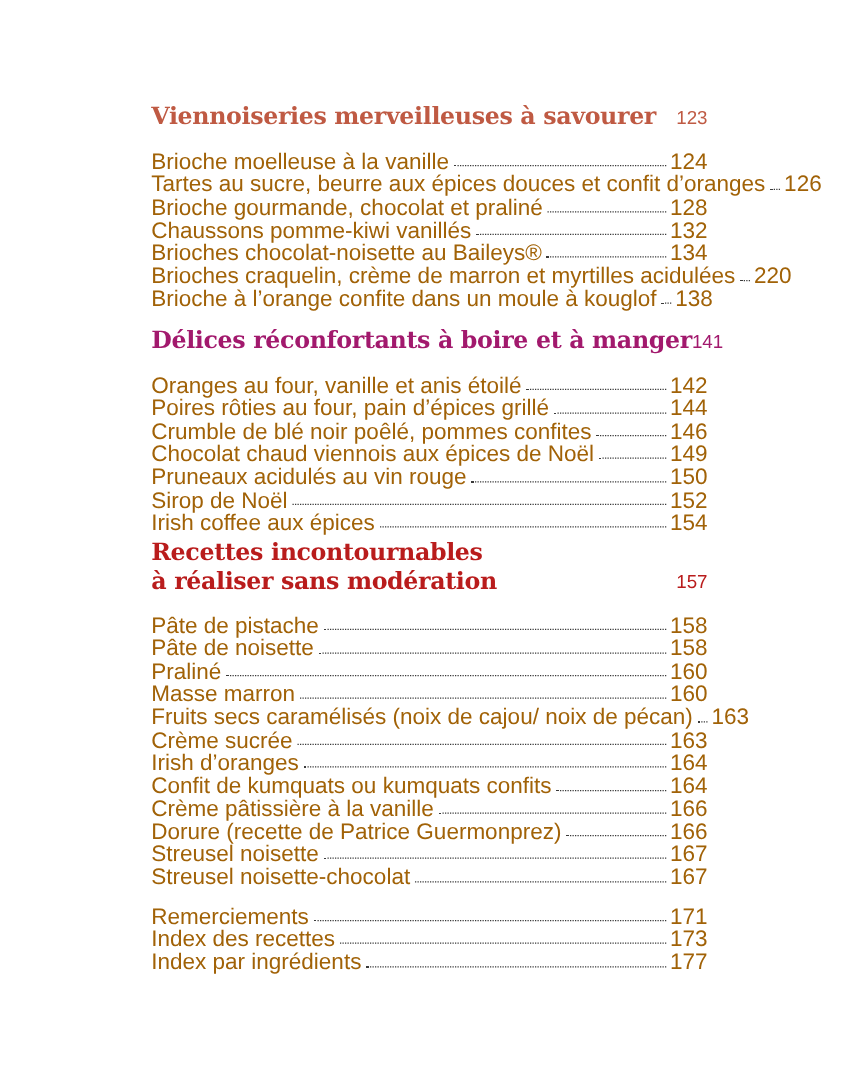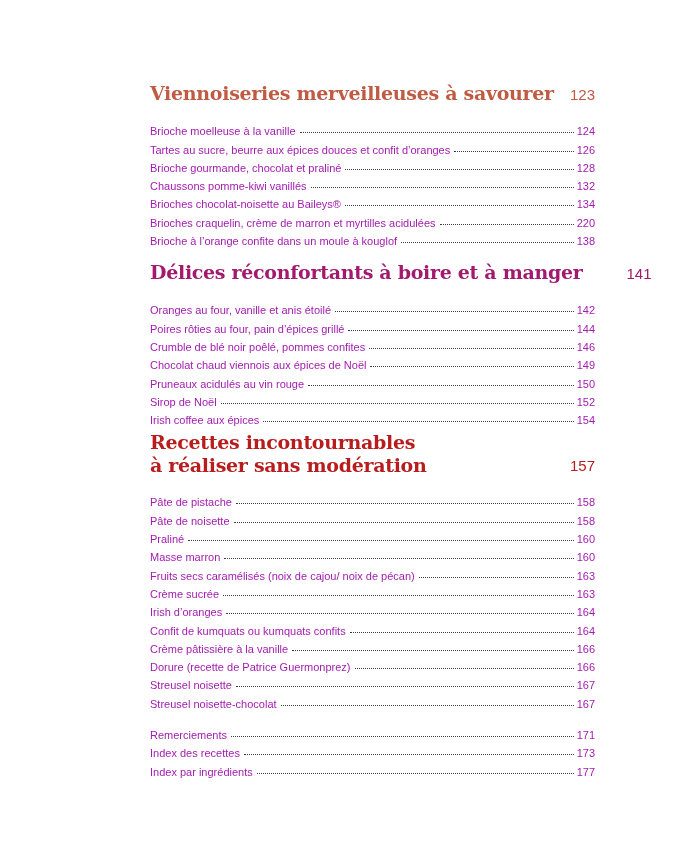--- a/index.html
+++ b/index.html
@@ -9,21 +9,20 @@
     position: relative;
     background: #ffffff;
     overflow: hidden;
     font-family: "Liberation Sans", sans-serif;
   }
   .toc-content {
     position: absolute;
     left: 121px;
     top: 82px;
     width: 445px;
-    margin-left: 29px;
   }
   .section-heading {
     display: flex;
     justify-content: space-between;
     align-items: baseline;
     font-family: "DejaVu Serif", serif;
     font-weight: 700;
     font-size: 19px;
     letter-spacing: -0.3px;
     margin-bottom: 13px;
@@ -32,24 +31,24 @@
   .heading-line { line-height: 23px; white-space: nowrap; }
   .heading-page {
     font-family: "Liberation Sans", sans-serif;
     font-size: 15px;
     font-weight: 400;
     line-height: 23px;
     letter-spacing: 0;
   }
   .toc-row {
     display: flex;
-    align-items: flex-end;
+    align-items: flex-start;
     height: 18.3px;
-    font-size: 11px;
-    color: #a21caf;
+    font-size: 18px;
+    color: #a16207;
   }
   .toc-title { white-space: nowrap; }
   .toc-dots {
     flex: 1 1 auto;
     min-width: 8px;
     border-bottom: 1.7px dotted #3a3a3a;
     align-self: flex-end;
     margin: 0 3px 4px 4px;
   }
   .toc-page { white-space: nowrap; }
@@ -101,21 +100,21 @@
             <span class="toc-page">220</span>
           </div>
           <div class="toc-row">
             <span class="toc-title">Brioche à l’orange confite dans un moule à kouglof</span>
             <span class="toc-dots"></span>
             <span class="toc-page">138</span>
           </div>
         </div>
       </section>
       <section class="toc-section sec-1">
-        <div class="section-heading" style="color: rgb(162, 25, 109); gap: 44px;">
+        <div class="section-heading" style="color: rgb(162, 25, 109);">
           <div>
             <div class="heading-line">Délices réconfortants à boire et à manger</div>
           </div>
           <div class="heading-page">141</div>
         </div>
         <div>
           <div class="toc-row">
             <span class="toc-title">Oranges au four, vanille et anis étoilé</span>
             <span class="toc-dots"></span>
             <span class="toc-page">142</span>

